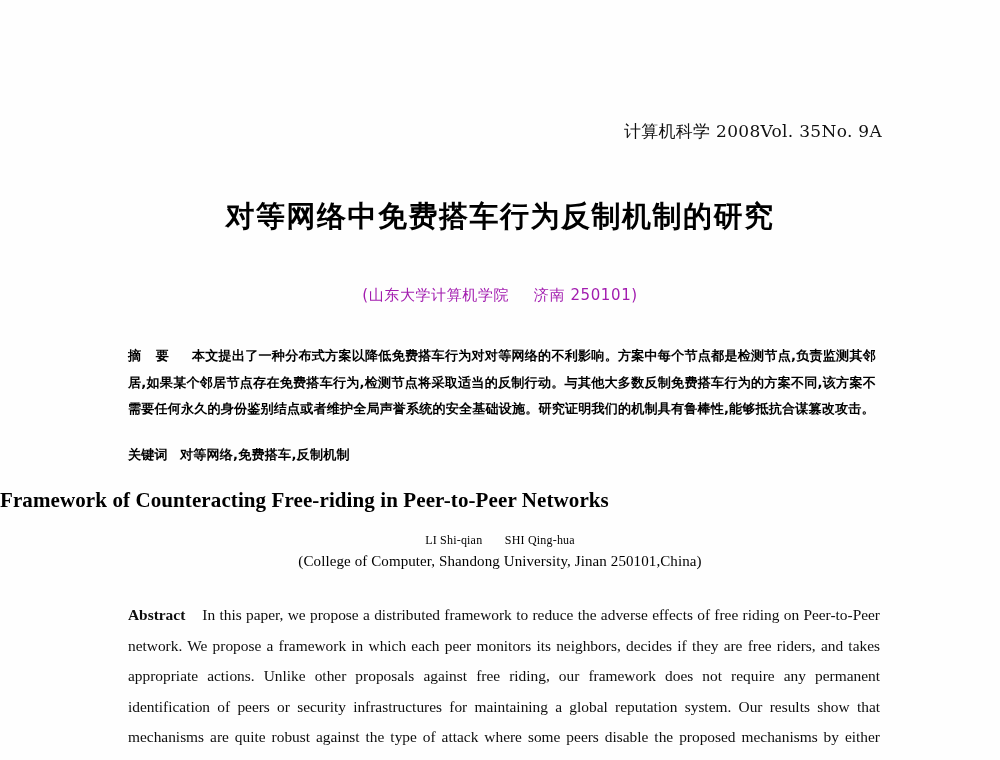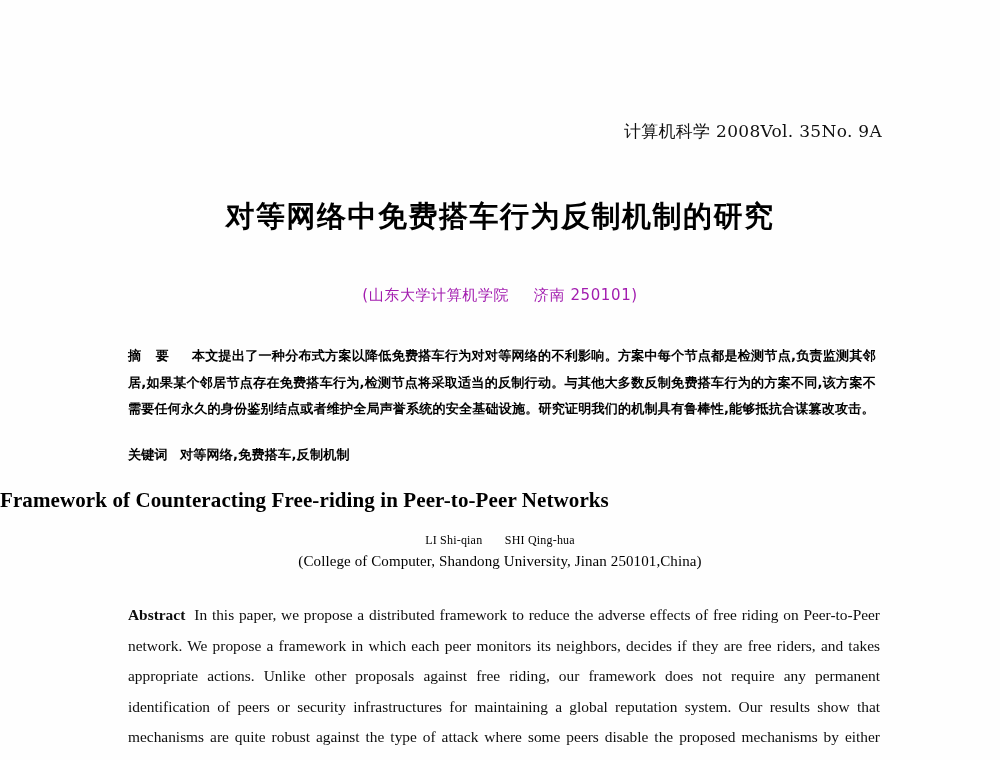--- a/index.html
+++ b/index.html
@@ -158,21 +158,21 @@
     left: 128px;
     width: 752px;
     font-family: "Liberation Serif", "DejaVu Serif", serif;
     font-size: 15.4px;
     line-height: 30.5px;
     text-align: justify;
     color: #0d0d0d;
   }
   .en-abstract .lbl {
     font-weight: bold;
-    margin-right: 9px;
+    margin-right: 17px;
   }
   .en-keywords {
     position: absolute;
     top: 752px;
     left: 128px;
     width: 752px;
     font-family: "Liberation Serif", "DejaVu Serif", serif;
     font-size: 15.4px;
     line-height: 30.5px;
     color: #0d0d0d;

